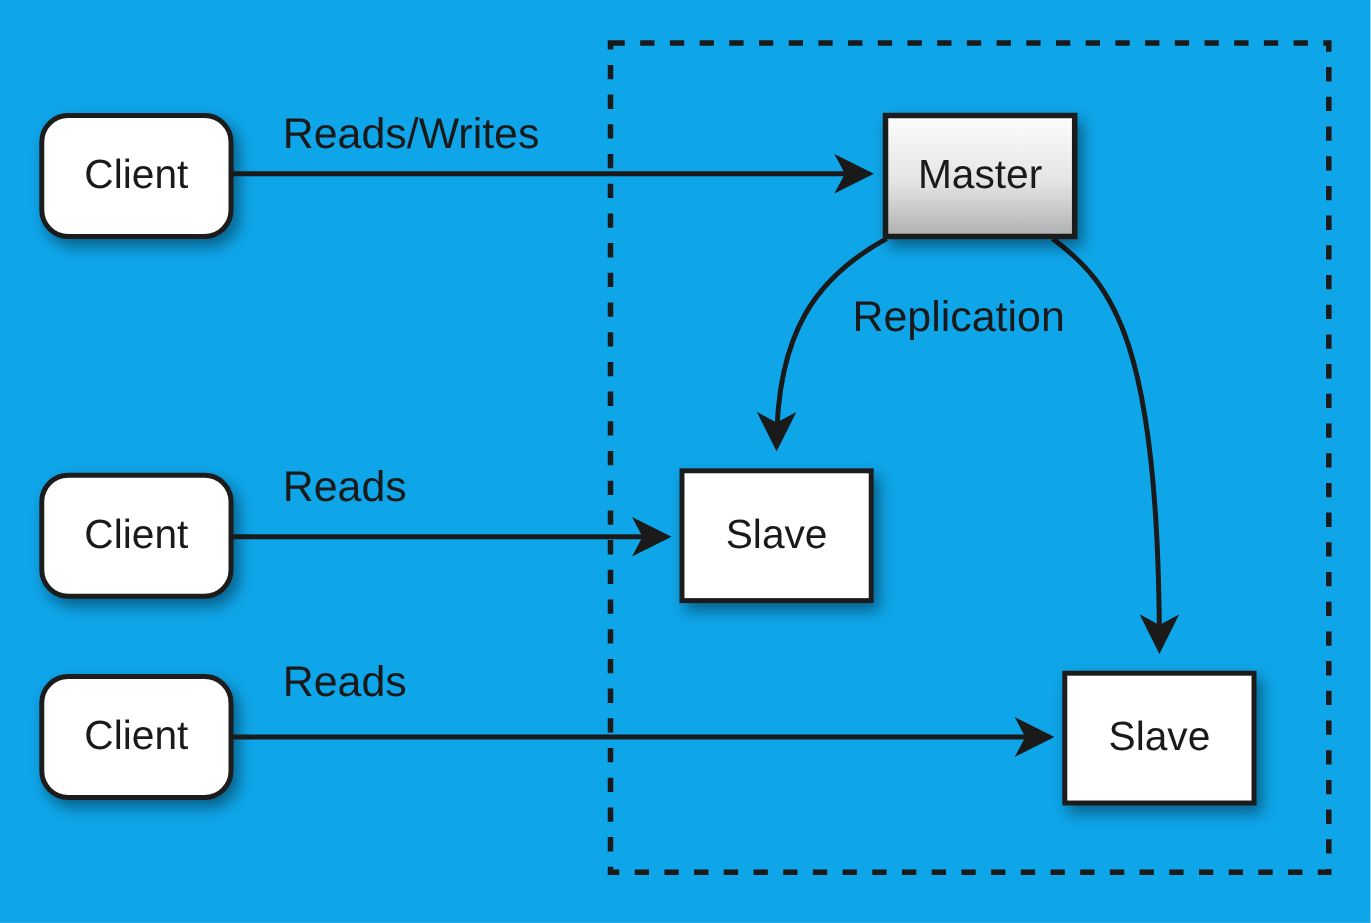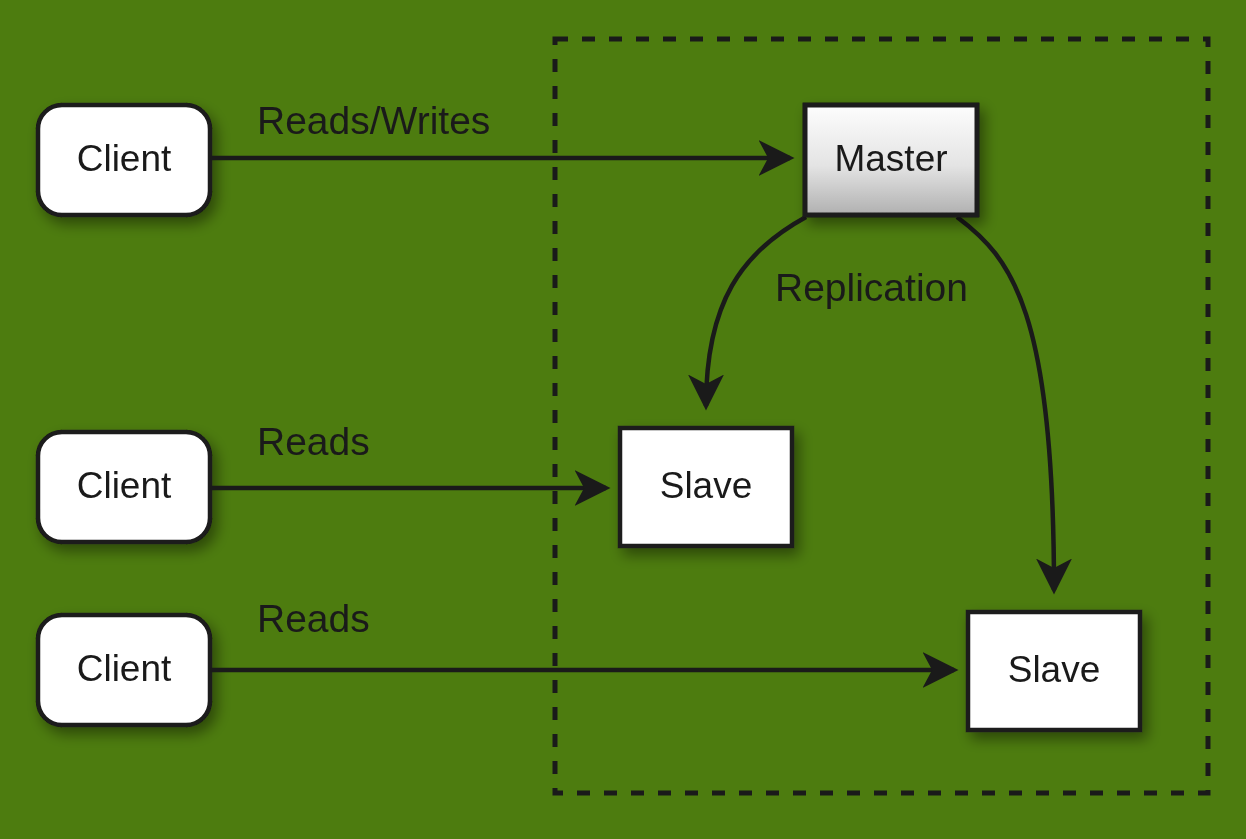--- a/index.html
+++ b/index.html
@@ -7,21 +7,21 @@
     padding: 0;
     background: #ffffff;
   }
   body {
     font-family: "Liberation Sans", sans-serif;
   }
   #canvas {
     position: relative;
     width: 1246px;
     height: 839px;
-    background: #4d7c0f;
+    background: #0ea5e9;
     overflow: hidden;
     text-align: center;
   }
   #diagram-svg {
     position: absolute;
     left: 0;
     top: 0;
     width: 1246px;
     height: 839px;
   }

